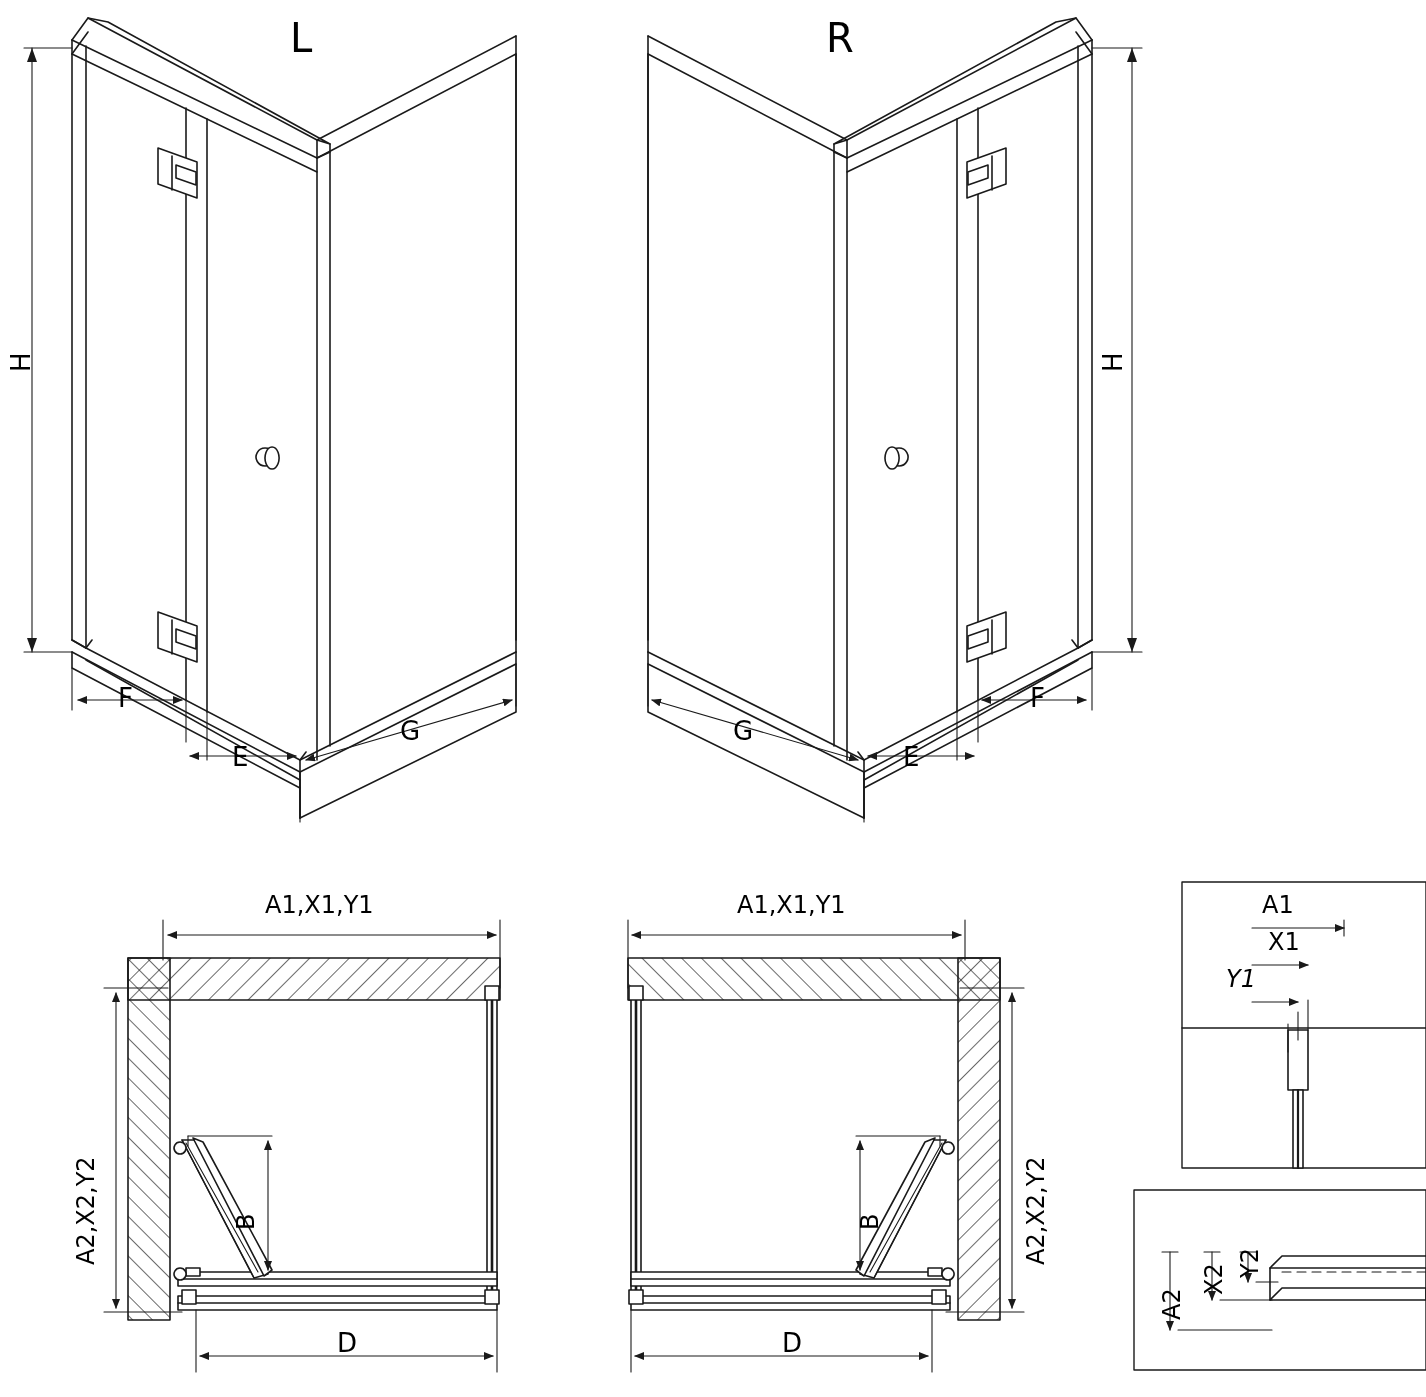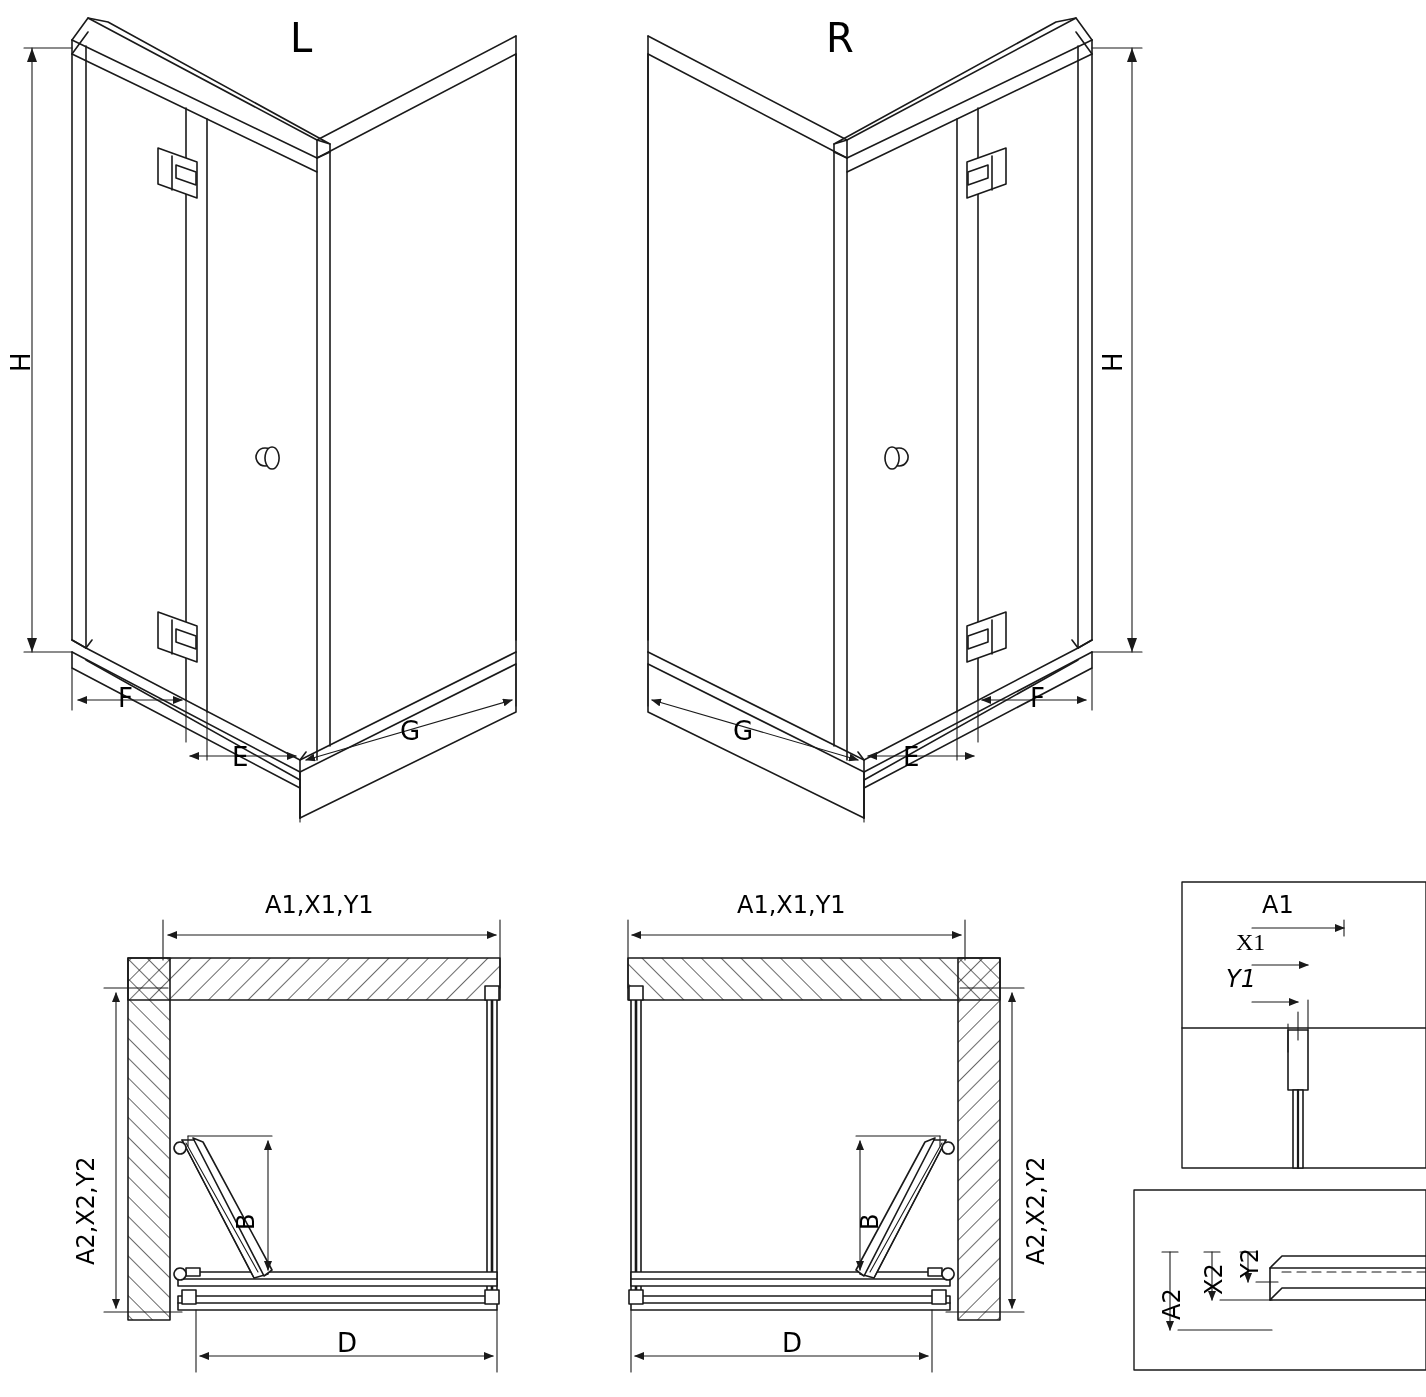--- a/index.html
+++ b/index.html
@@ -315,20 +315,20 @@
 <div class="lbl sm rot90b" style="left:74px;top:1265px;">A2,X2,Y2</div>
 <div class="lbl sm rot90b" style="left:234px;top:1230px;">B</div>
 <div class="lbl mid" style="left:337px;top:1330px;">D</div>
 
 <div class="lbl sm" style="left:737px;top:893px;">A1,X1,Y1</div>
 <div class="lbl sm rot90b" style="left:1024px;top:1265px;">A2,X2,Y2</div>
 <div class="lbl sm rot90b" style="left:858px;top:1230px;">B</div>
 <div class="lbl mid" style="left:782px;top:1330px;">D</div>
 
 <div class="lbl sm" style="left:1262px;top:893px;">A1</div>
-<div class="lbl sm" style="left:1236px;top:930px;font-family:Liberation Serif, serif;">X1</div>
+<div class="lbl sm" style="left:1268px;top:930px;">X1</div>
 <div class="lbl sm" style="left:1226px;top:967px;font-style:italic;">Y1</div>
 
 <div class="lbl sm rot90b" style="left:1160px;top:1320px;">A2</div>
 <div class="lbl sm rot90b" style="left:1202px;top:1295px;">X2</div>
 <div class="lbl sm rot90b" style="left:1238px;top:1278px;">Y2</div>
 
 </div>
 
 </body></html>

